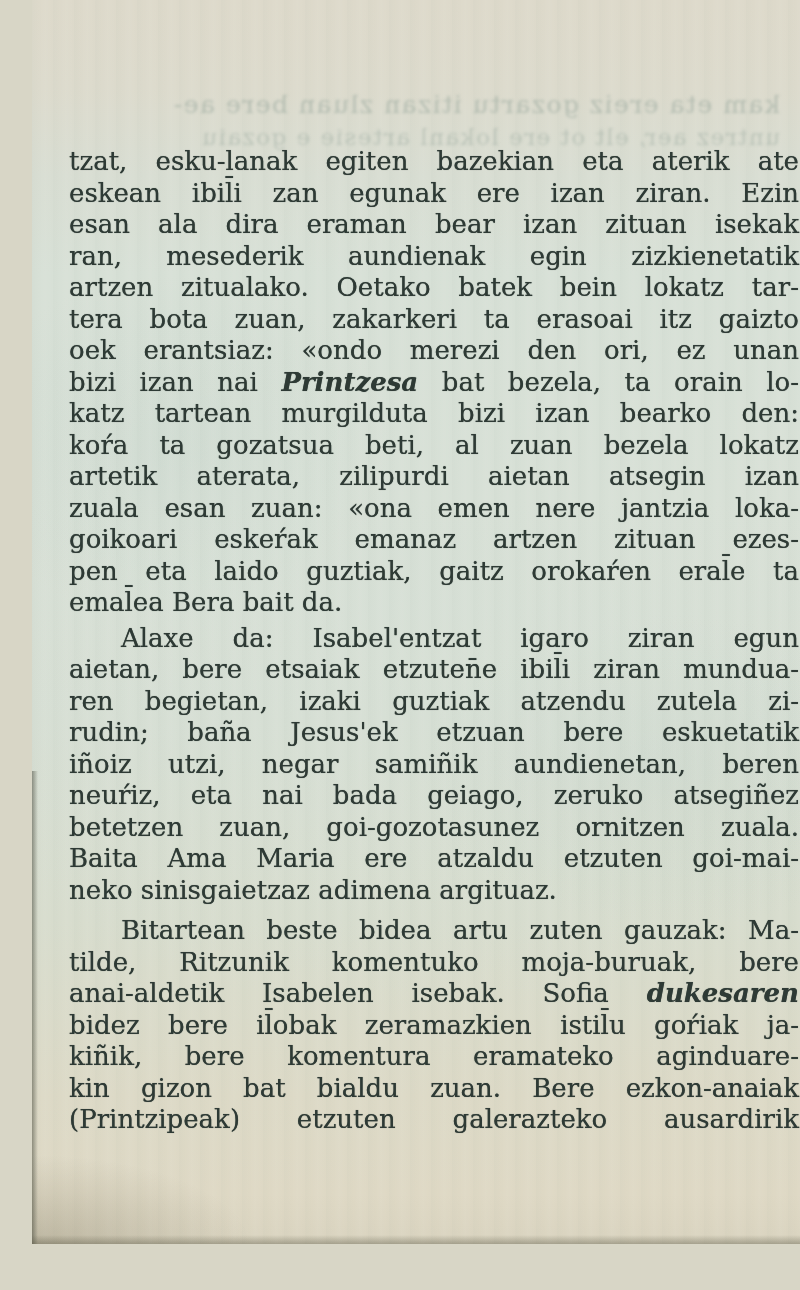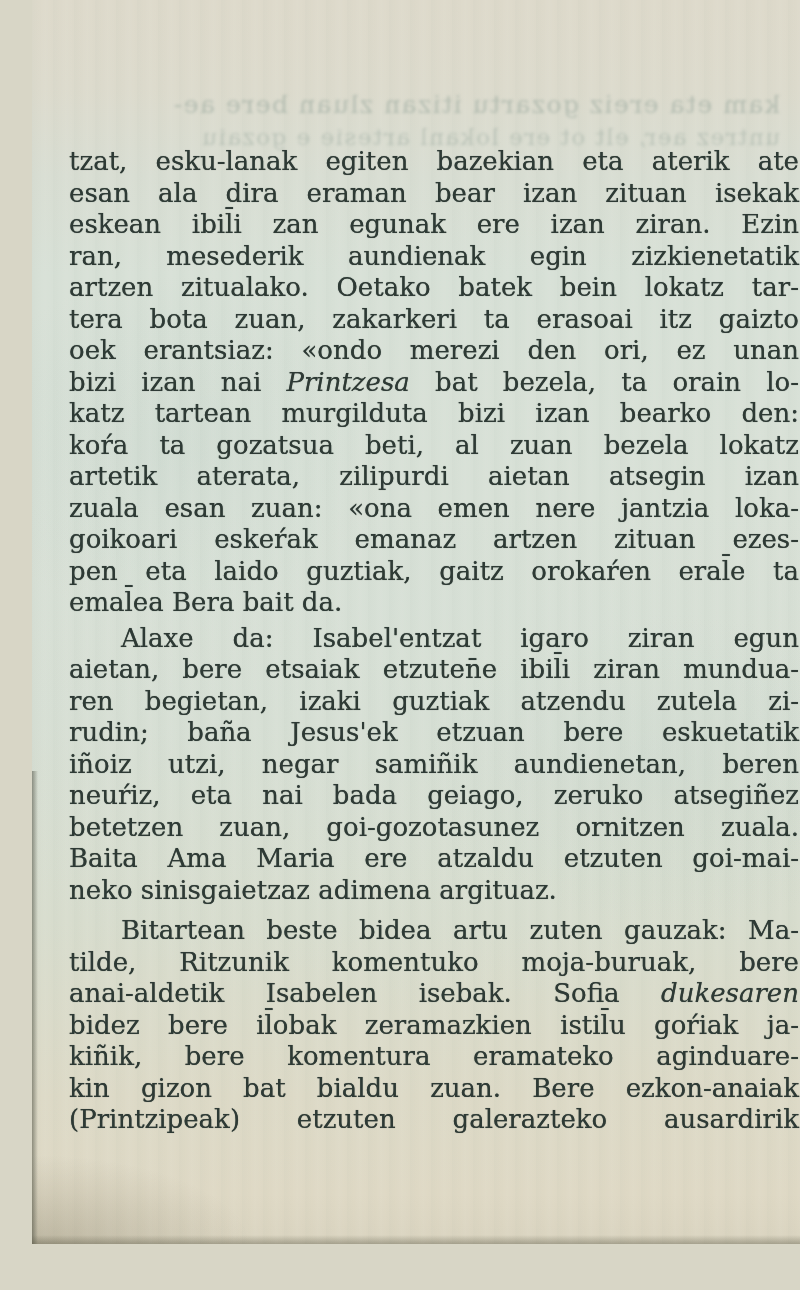--- a/index.html
+++ b/index.html
@@ -60,21 +60,21 @@
     line-height: 31.5px;
     text-shadow: 0 0 0.7px rgba(46,58,53,0.85);
   }
   .line {
     text-align: justify;
     text-align-last: justify;
     white-space: normal;
   }
   .line.last { text-align-last: left; }
   .line.first-indent { text-indent: 52px; }
-  .em { font-style: italic; }
+  .em { font-style: italic; font-weight: bold; }
   .paragraph.p1 { margin-top: 0; }
   .paragraph.p2 { margin-top: 4px; }
   .paragraph.p3 { margin-top: 9px; }
   .page-number {
     position: absolute; left: 687px; top: 1257px;
     color: #2e3a35;
     font-size: 24px;
     letter-spacing: 1px;
     text-shadow: 0 0 0.7px rgba(46,58,53,0.85);
   }
@@ -86,22 +86,22 @@
   <div class="paper-texture"></div>
 
   <div class="ghost">
     <div class="g1">kam eta ereiz gozartu itizan zluan bere ae-</div>
     <div class="g2">untrez aer, elt ot ere lokanl artesie e gozaiu</div>
   </div>
 
   <div class="text-block">
       <div class="paragraph p1">
         <div class="line"><span>tzat, esku-lanak egiten bazekian eta aterik ate</span></div>
+        <div class="line"><span>eskean ibil̄i zan egunak ere izan ziran. Ezin</span></div>
         <div class="line"><span>esan ala dira eraman bear izan zituan isekak</span></div>
-        <div class="line"><span>eskean ibil̄i zan egunak ere izan ziran. Ezin</span></div>
         <div class="line"><span>ran, mesederik aundienak egin zizkienetatik</span></div>
         <div class="line"><span>artzen zitualako. Oetako batek bein lokatz tar-</span></div>
         <div class="line"><span>tera bota zuan, zakarkeri ta erasoai itz gaizto</span></div>
         <div class="line"><span>oek erantsiaz: «ondo merezi den ori, ez unan</span></div>
         <div class="line"><span>bizi izan nai </span><span class="em">Printzesa</span><span> bat bezela, ta orain lo-</span></div>
         <div class="line"><span>katz tartean murgilduta bizi izan bearko den:</span></div>
         <div class="line"><span>koŕa ta gozatsua beti, al zuan bezela lokatz</span></div>
         <div class="line"><span>artetik aterata, zilipurdi aietan atsegin izan</span></div>
         <div class="line"><span>zuala esan zuan: «ona emen nere jantzia loka-</span></div>
         <div class="line"><span>goikoari eskeŕak emanaz artzen zituan ezes-</span></div>

